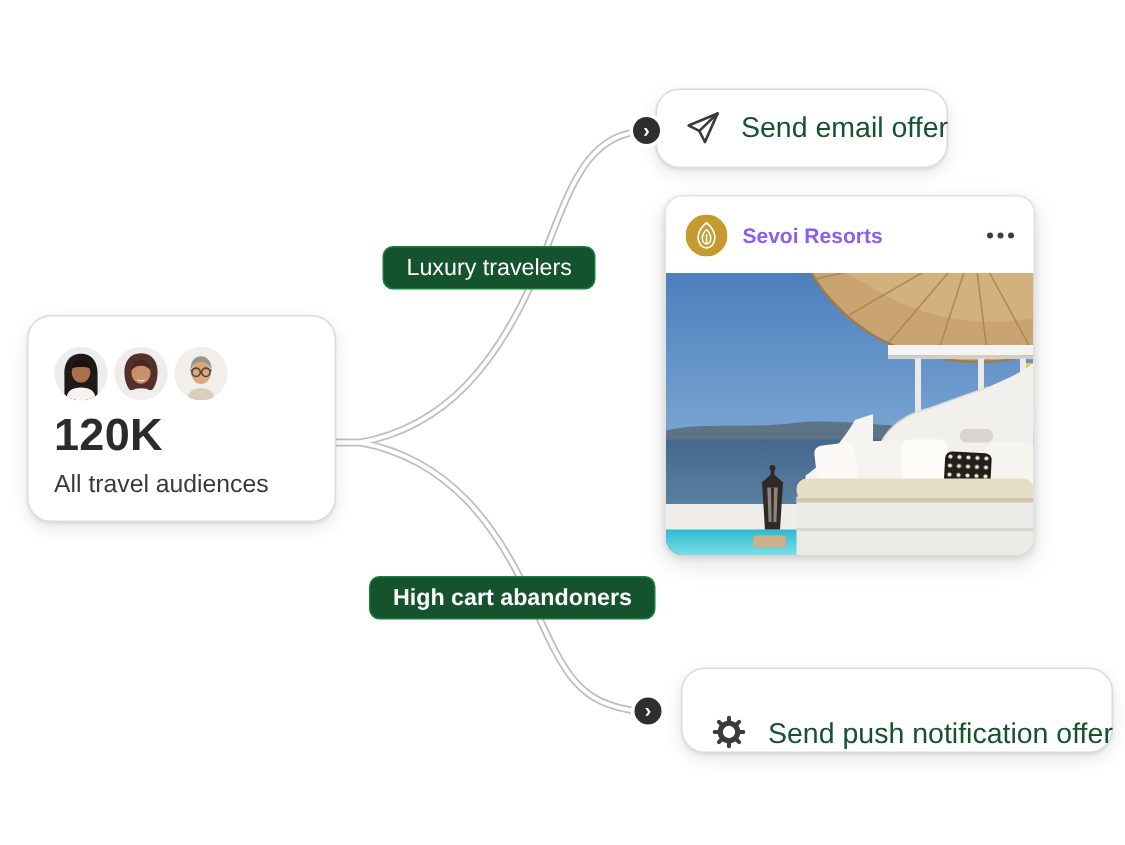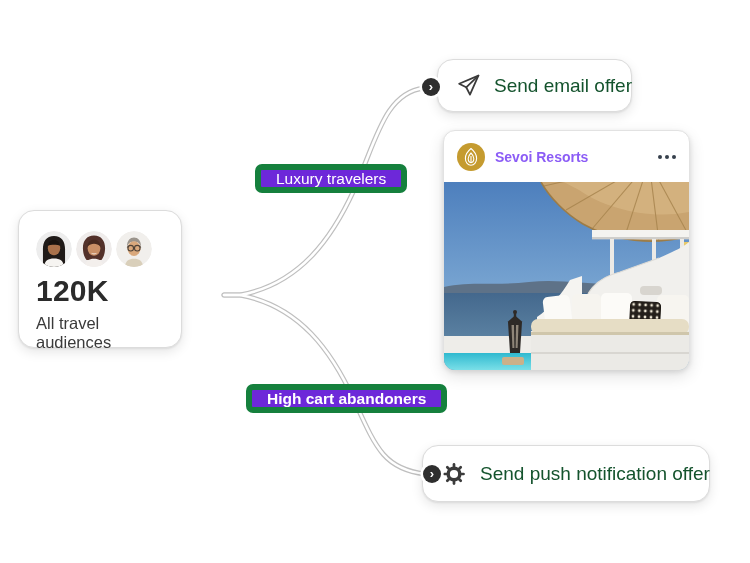--- a/index.html
+++ b/index.html
@@ -10,39 +10,39 @@
   
   .connectors{position:absolute;inset:0;z-index:1;pointer-events:none;}
 
   
   .node-card{
     position:absolute;background:#ffffff;border:1px solid #dcdcdc;border-radius:16px;
     box-shadow:0 1px 2px rgba(0,0,0,.08),0 4px 12px rgba(0,0,0,.10);z-index:2;
   }
 
   
-  .audience-card{left:18px;top:210px;width:164px;height:138px;padding:20px 16px 0 17px;}
+  .audience-card{left:18px;top:210px;width:206px;height:138px;padding:20px 16px 0 17px;}
   .avatar-row{display:flex;gap:4px;margin-left:0;}
   .avatar{width:36px;height:36px;border-radius:50%;overflow:hidden;flex:0 0 auto;}
   .audience-count{font-size:30px;font-weight:800;letter-spacing:.2px;color:#2b2b2b;margin-top:9px;line-height:1;}
   .audience-label{font-size:16.5px;color:#3a3a3a;margin-top:8px;}
 
   
   .branch-badge{
-    position:absolute;z-index:3;background:#6d28d9;color:#ffffff;border:6px solid #15803d;
+    position:absolute;z-index:3;background:#14532d;color:#ffffff;border:1px solid #15803d;
     border-radius:7px;height:29px;display:flex;align-items:center;padding:0 15px;
     font-size:15.5px;white-space:nowrap;
   }
   .badge-luxury{left:255px;top:164px;}
   .badge-cart{left:246px;top:384px;font-weight:bold;}
 
   
   .action-node{display:flex;align-items:center;gap:13px;padding:0 18px;}
   .email-node{left:437px;top:59px;width:195px;height:53px;}
-  .push-node{left:422px;top:445px;width:288px;height:57px;}
+  .push-node{left:454px;top:445px;width:288px;height:57px;align-items:flex-end;}
   .action-label{font-size:19px;color:#14532d;white-space:nowrap;}
   .action-icon{flex:0 0 auto;display:flex;align-items:center;}
 
   
   .chevron-node{
     position:absolute;z-index:4;width:18px;height:18px;border-radius:50%;
     background:#2e2e2e;box-shadow:0 0 0 2.5px #ffffff;
     display:flex;align-items:center;justify-content:center;
     color:#ffffff;font-size:13px;font-weight:700;line-height:1;padding-bottom:1px;
   }

